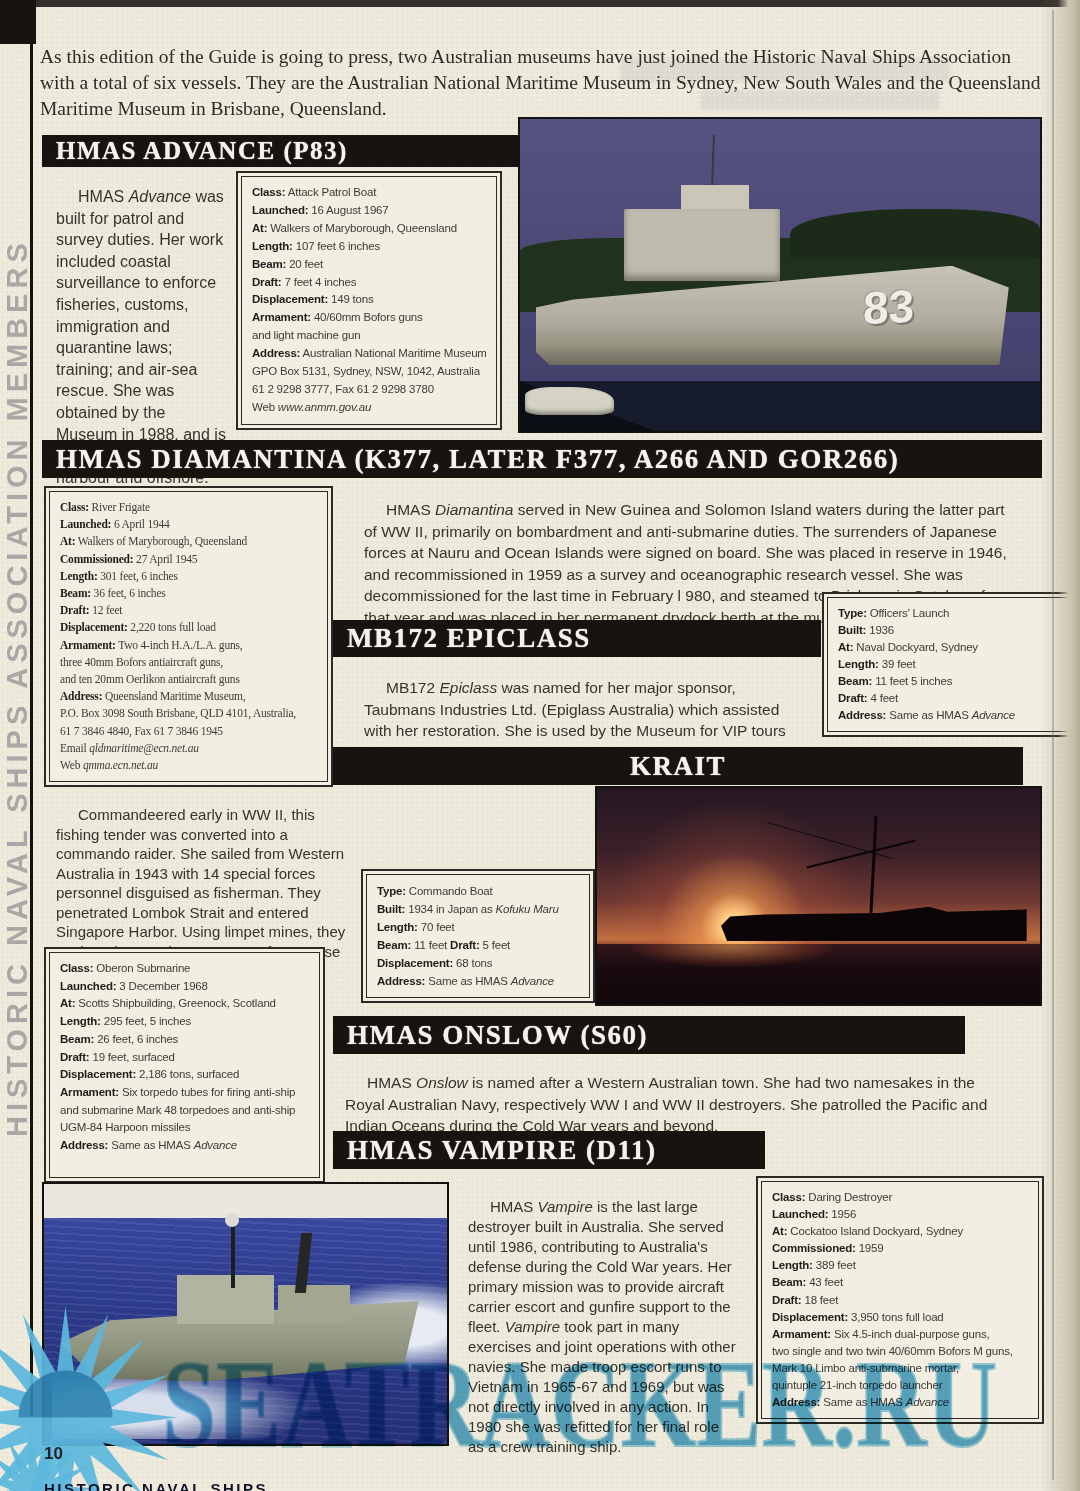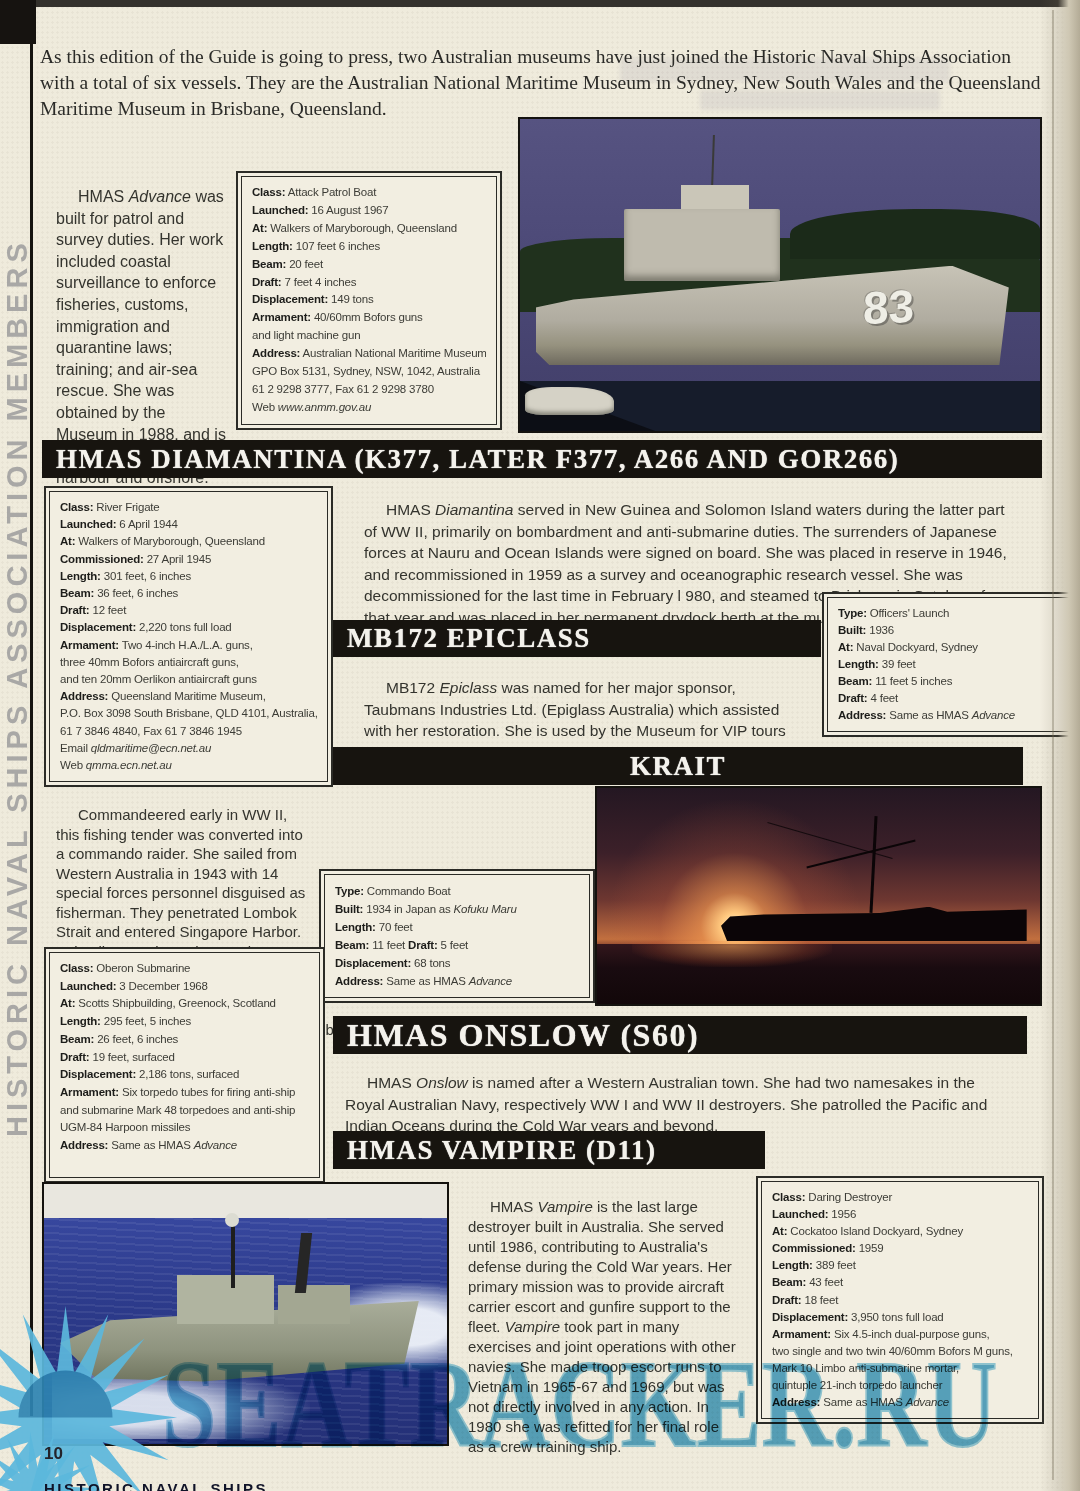--- a/index.html
+++ b/index.html
@@ -36,21 +36,21 @@
   
   .body-text{margin:12px;font-size:15.5px;line-height:21.5px;text-indent:22px;color:#34342e;}
 
   
   .sbox{border:2px solid #2b2b26;padding:3px;background:#f2eee1;box-sizing:border-box;}
   .sbox-in{border:1px solid #2b2b26;padding:7px 10px;height:100%;box-sizing:border-box;overflow:hidden;}
   .spec-line{white-space:nowrap;overflow:hidden;font-size:11.5px;letter-spacing:-0.2px;color:#3c3c36;}
   .b{font-weight:bold;color:#1d1d1a;}
   .i{font-style:italic;}
   .lh-adv .spec-line{line-height:17.9px;}
-  .lh-dia .spec-line{line-height:17.2px;}
+  .lh-dia .spec-line{line-height:17.2px;font-family:Liberation Serif, serif;}
   .lh-mb .spec-line{line-height:17px;}
   .lh-kra .spec-line{line-height:18px;}
   .lh-ons .spec-line{line-height:17.7px;}
   .lh-vam .spec-line{line-height:17.1px;}
 
   
   .photo{border:2px solid #14120e;overflow:hidden;box-sizing:border-box;}
   .photo>div{position:absolute;}
   
   .a-sky{inset:0;background:linear-gradient(180deg,#565381 0%,#4a4775 55%,#413e68 100%);}
@@ -93,21 +93,21 @@
      clip-path:polygon(0 52%,14% 24%,100% 0,96% 78%,40% 100%,10% 96%);}
   .v-super1{left:33%;top:35%;width:24%;height:19%;background:#b0b4a0;}
   .v-super2{left:58%;top:39%;width:18%;height:15%;background:#a3a792;}
   .v-radome{left:45%;top:11%;width:14px;height:14px;border-radius:50%;background:#dcdcd2;}
   .v-mast1{left:46.5%;top:15%;width:4px;height:25%;background:#1e1e1e;}
   .v-mast2{left:63%;top:19%;width:11px;height:23%;background:#262626;transform:skewX(-6deg);}
 
   
   .krait-wrap{left:44px;top:793px;width:551px;}
   .krait-wrap .body-text{font-size:15px;line-height:19.5px;}
-  .krait-float{float:right;width:276px;margin:76px 0 6px 12px;}
+  .krait-float{float:right;width:234px;margin:76px 0 6px 12px;}
 
   
   .footer{left:44px;top:1444px;display:flex;align-items:baseline;gap:16px;flex-direction:column;}
   .footer .num{font-weight:bold;font-size:17px;color:#23232a;}
   .footer .pub{font-weight:bold;font-size:15px;letter-spacing:2.5px;color:#101328;}
 
   
   .watermark{left:162px;top:1342px;font-family:"Liberation Serif",serif;font-weight:bold;
      font-size:125px;line-height:1;color:#3096c6;opacity:.8;mix-blend-mode:multiply;
      -webkit-text-stroke:2px #7cc4e4;transform:scaleX(.78);transform-origin:left top;white-space:nowrap;}
@@ -121,20 +121,21 @@
   <div class="abs top-band"></div>
   <div class="abs corner-block"></div>
   <div class="abs left-rule"></div>
   <div class="abs ghost" style="left:620px;top:58px;width:330px;height:24px;"></div>
   <div class="abs ghost" style="left:700px;top:90px;width:240px;height:20px;"></div>
 
   <div class="abs sidebar-strip">HISTORIC NAVAL SHIPS ASSOCIATION MEMBERS</div>
 
   <div class="abs intro">As this edition of the Guide is going to press, two Australian museums have just joined the Historic Naval Ships Association with a total of six vessels. They are the Australian National Maritime Museum in Sydney, New South Wales and the Queensland Maritime Museum in Brisbane, Queensland.</div>
 
+  <div class="abs bar" style="left:42px;top:135px;width:476px;height:32px;font-size:25px;">HMAS ADVANCE (P83)</div>
 
   <div class="abs" style="left:44px;top:174px;width:194px;">
     <p class="body-text" style="font-size:16px;line-height:21.6px;"><span>HMAS </span><span class="i">Advance</span><span> was built for patrol and survey duties. Her work included coastal surveillance to enforce fisheries, customs, immigration and quarantine laws; training; and air-sea rescue. She was obtained by the Museum in 1988, and is still operated in the harbour and offshore.</span></p>
   </div>
 
   <div class="abs sbox lh-adv" style="left:236px;top:171px;width:266px;height:259px;">
     <div class="sbox-in">
         <div class="spec-line"><span class="b">Class:</span><span>  Attack Patrol Boat</span></div>
         <div class="spec-line"><span class="b">Launched:</span><span>  16 August 1967</span></div>
         <div class="spec-line"><span class="b">At:</span><span>  Walkers of Maryborough, Queensland</span></div>
@@ -246,21 +247,21 @@
         <div class="spec-line"><span class="b">Beam:</span><span>  26 feet, 6 inches</span></div>
         <div class="spec-line"><span class="b">Draft:</span><span>  19 feet, surfaced</span></div>
         <div class="spec-line"><span class="b">Displacement:</span><span>  2,186 tons, surfaced</span></div>
         <div class="spec-line"><span class="b">Armament:</span><span>  Six torpedo tubes for firing anti-ship</span></div>
         <div class="spec-line"><span>and submarine Mark 48 torpedoes and anti-ship</span></div>
         <div class="spec-line"><span>UGM-84 Harpoon missiles</span></div>
         <div class="spec-line"><span class="b">Address:</span><span>  Same as HMAS </span><span class="i">Advance</span></div>
       </div>
   </div>
 
-  <div class="abs bar" style="left:333px;top:1016px;width:694px;height:38px;font-size:32px;">HMAS ONSLOW (S60)</div>
+  <div class="abs bar" style="left:333px;top:1016px;width:632px;height:38px;font-size:27px;">HMAS ONSLOW (S60)</div>
 
   <div class="abs" style="left:333px;top:1060px;width:688px;">
     <p class="body-text"><span>HMAS </span><span class="i">Onslow</span><span> is named after a Western Australian town. She had two namesakes in the Royal Australian Navy, respectively WW I and WW II destroyers. She patrolled the Pacific and Indian Oceans during the Cold War years and beyond.</span></p>
   </div>
 
   <div class="abs bar" style="left:333px;top:1131px;width:432px;height:38px;font-size:27px;">HMAS VAMPIRE (D11)</div>
 
   <div class="abs photo" style="left:42px;top:1182px;width:407px;height:264px;">
     <div class="v-sky"></div>
     <div class="v-sea"></div>

